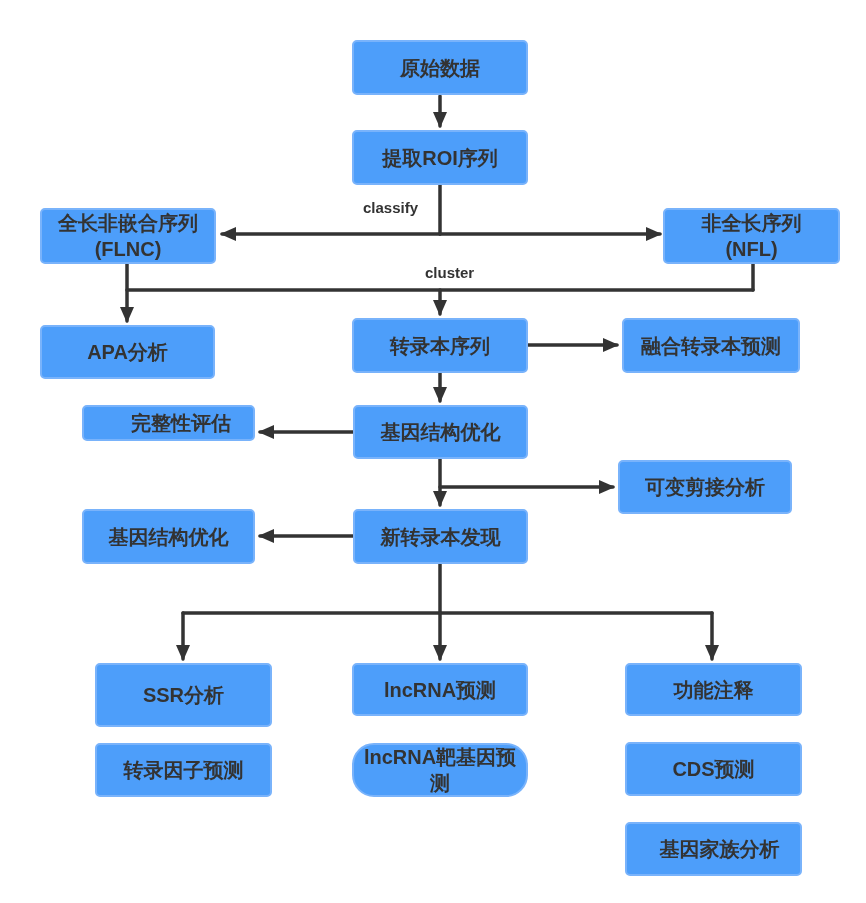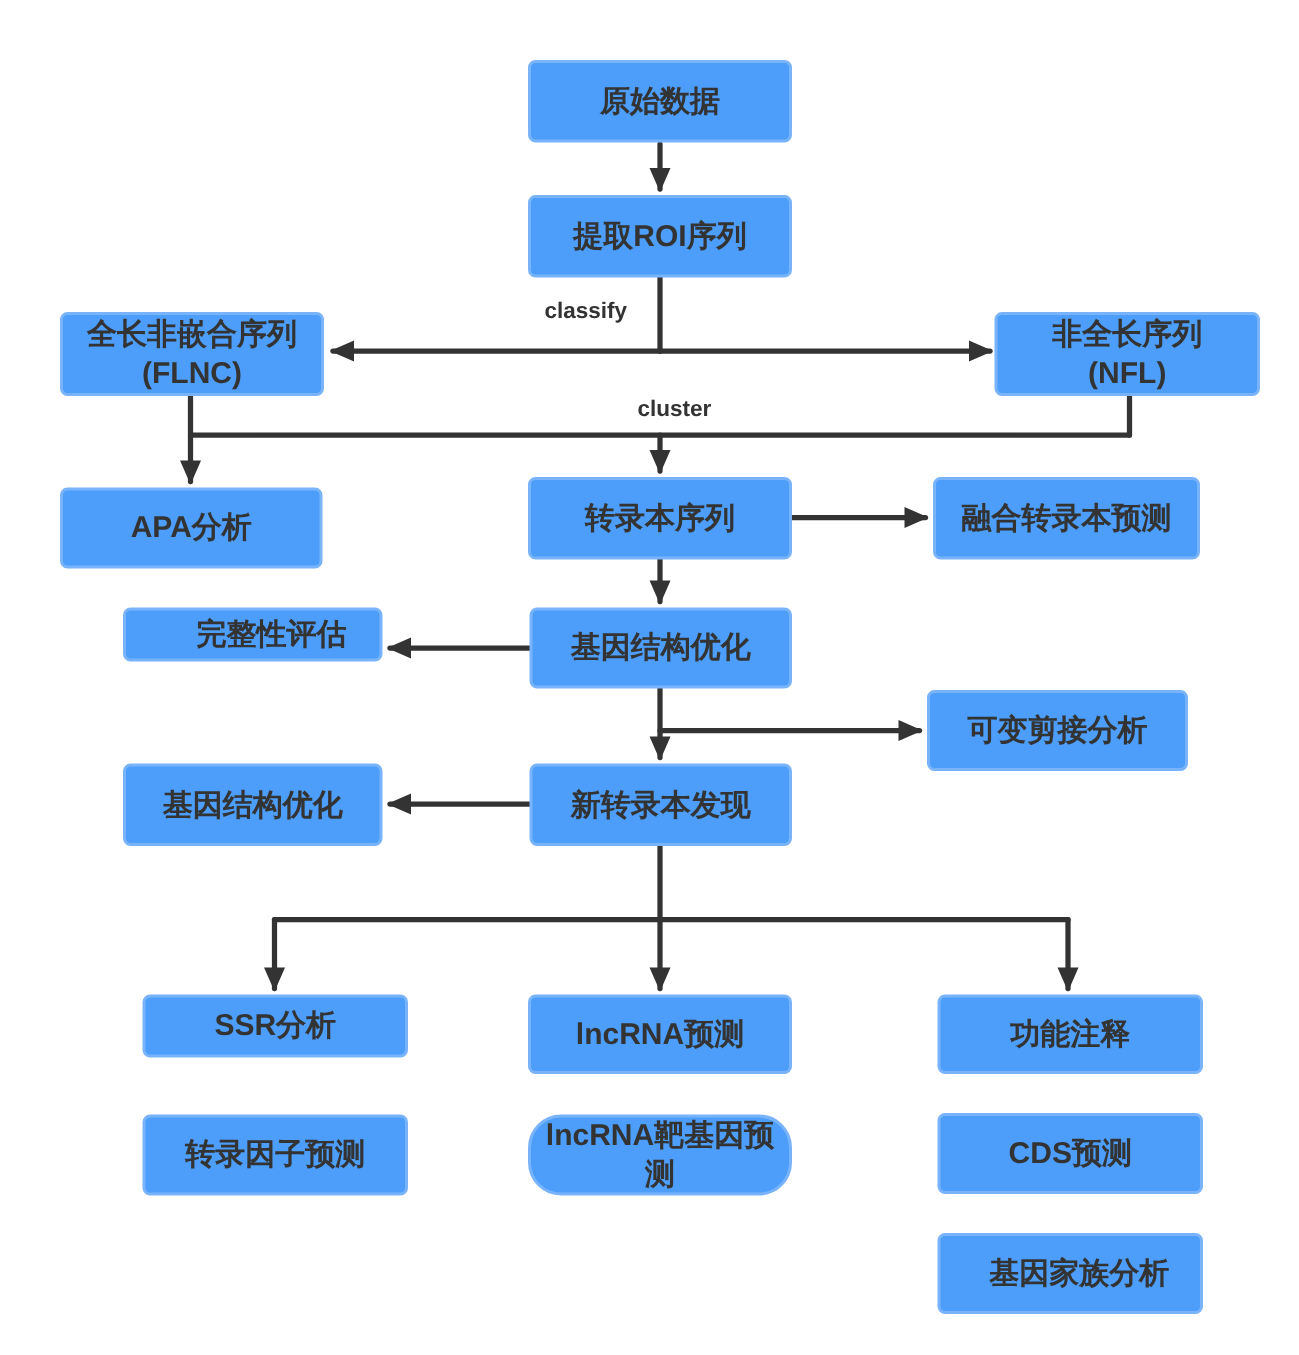--- a/index.html
+++ b/index.html
@@ -128,21 +128,21 @@
   </div>
 
   <div class="node" style="left:82px;  top:509px; width:173px; height:55px;justify-content:center;">
     <span>基因结构优化</span>
   </div>
 
   <div class="node" style="left:353px; top:509px; width:175px; height:55px;">
     <span>新转录本发现</span>
   </div>
 
-  <div class="node" style="left:95px;  top:663px; width:177px; height:42px;text-align:right;">
+  <div class="node" style="left:95px;  top:663px; width:177px; height:64px;text-align:right;">
     <span>SSR分析</span>
   </div>
 
   <div class="node" style="left:352px; top:663px; width:176px; height:53px;">
     <span>lncRNA预测</span>
   </div>
 
   <div class="node" style="left:625px; top:663px; width:177px; height:53px;">
     <span>功能注释</span>
   </div>

